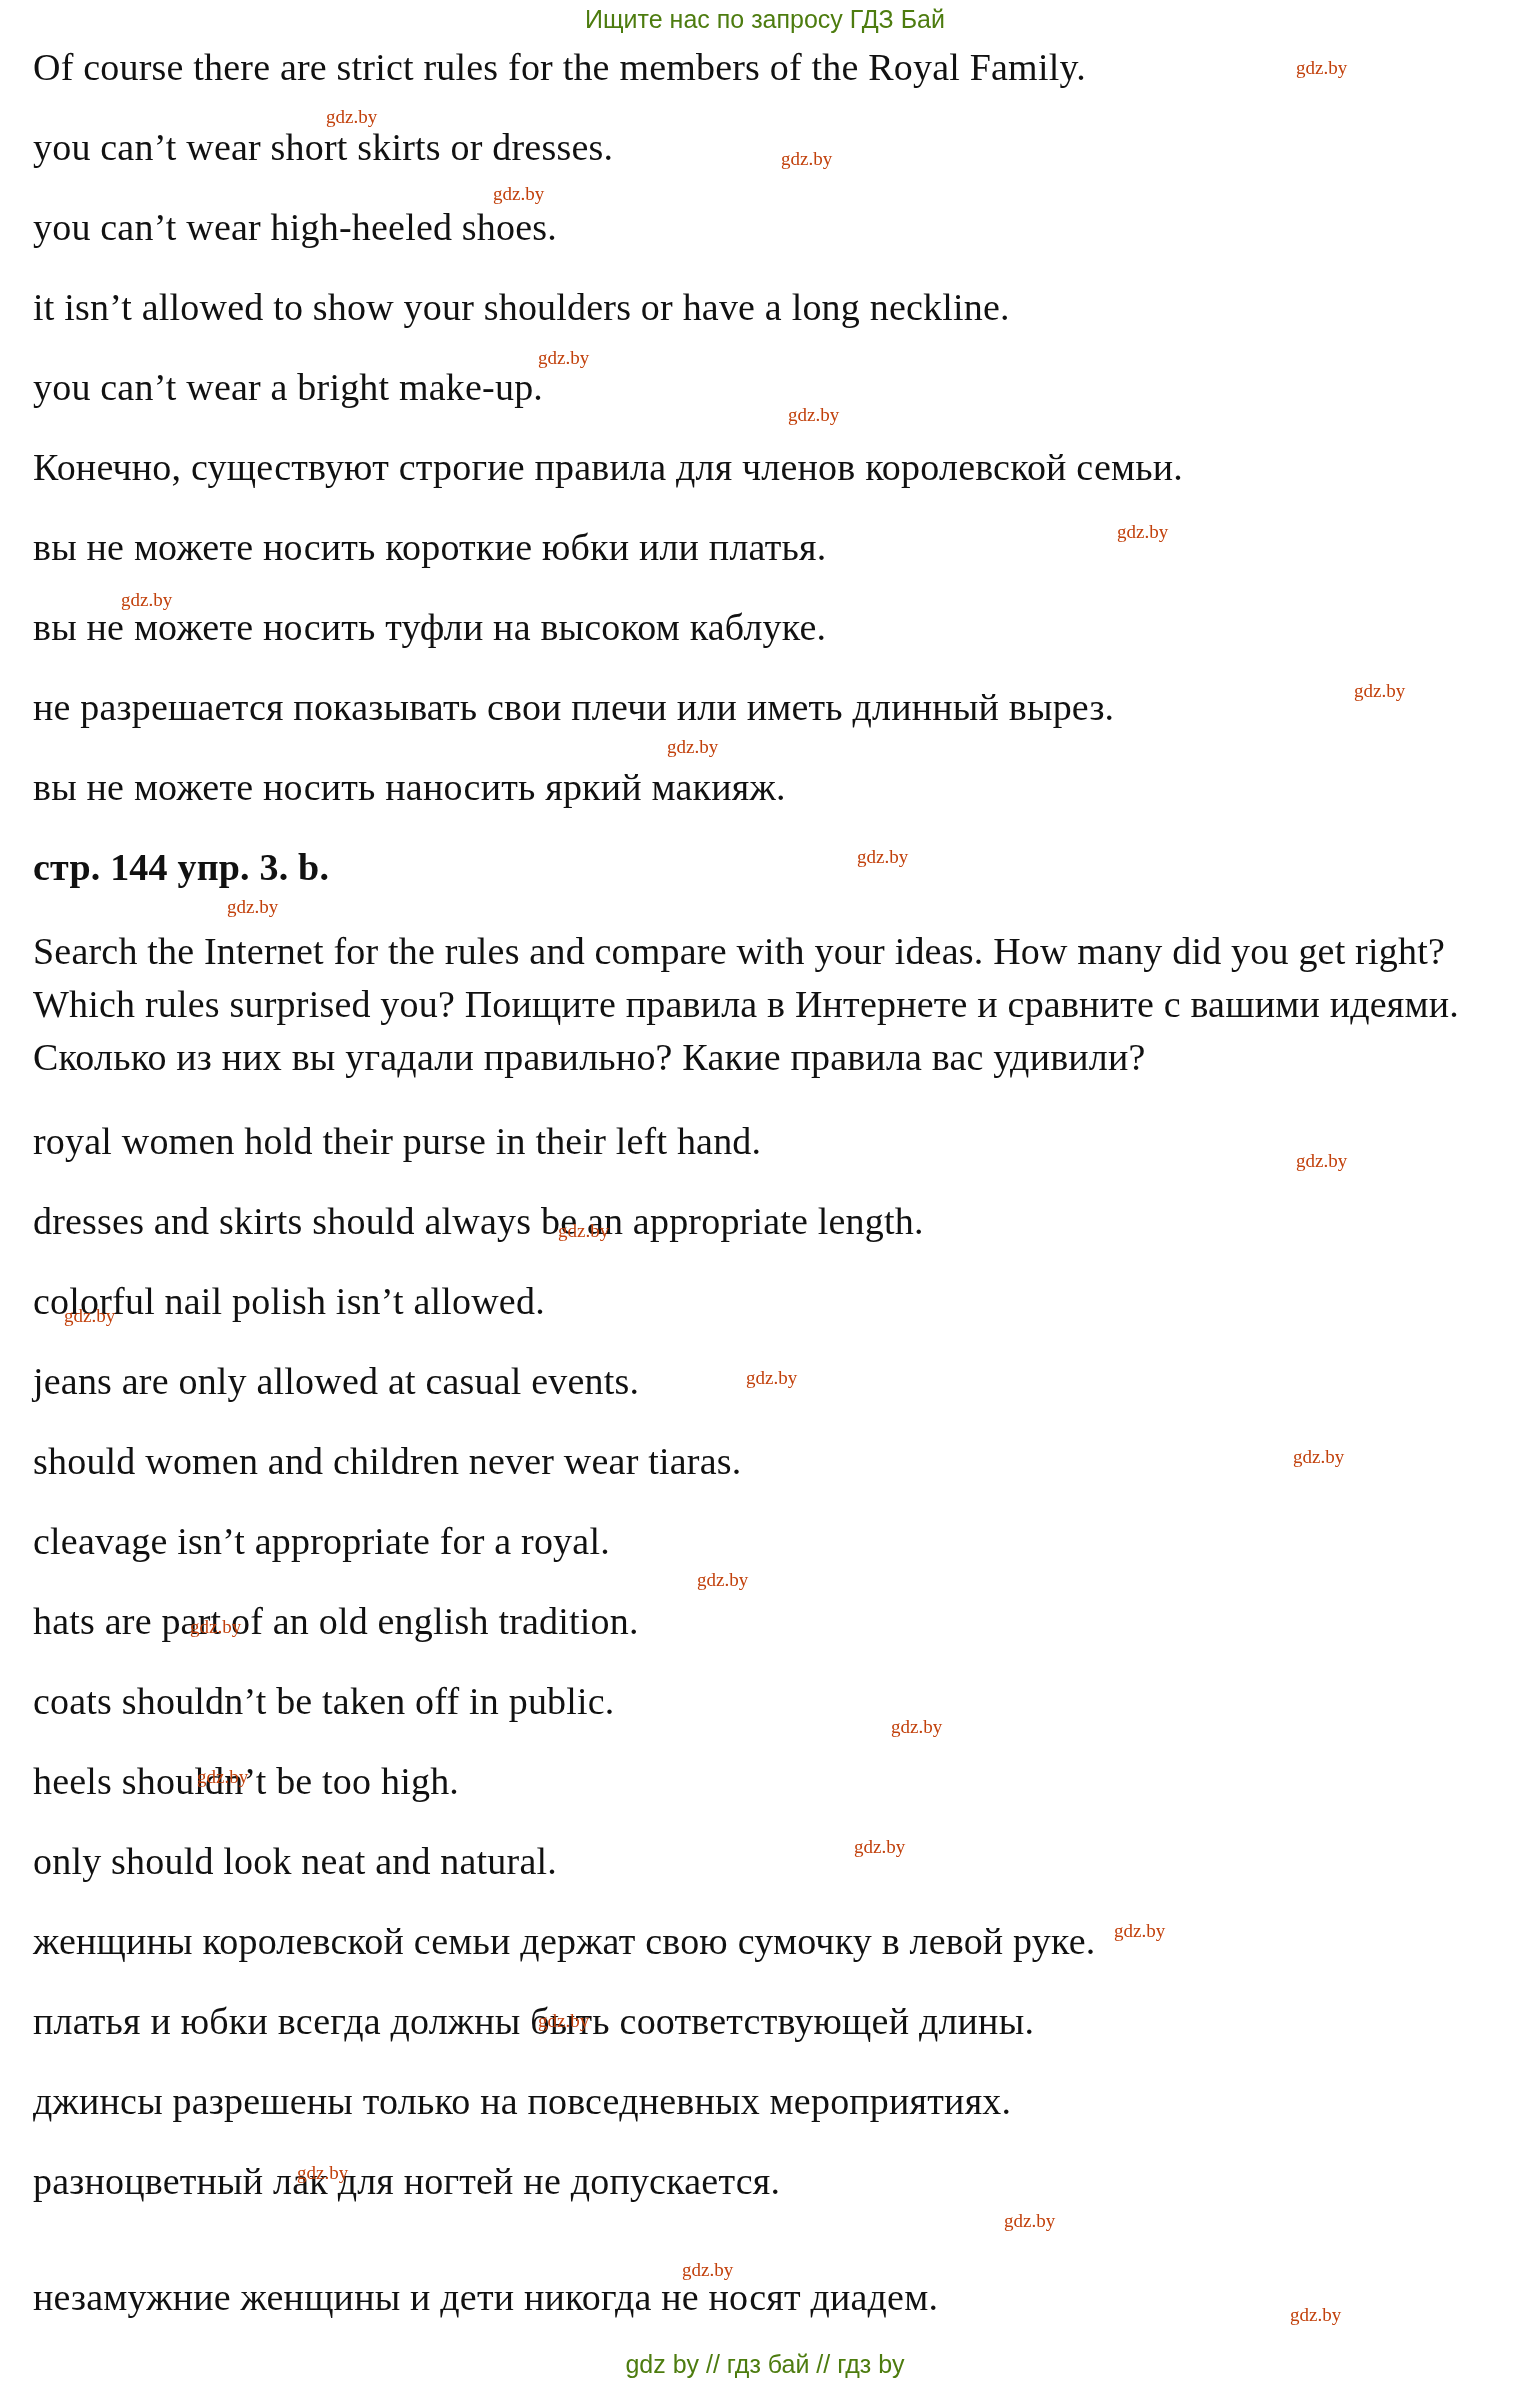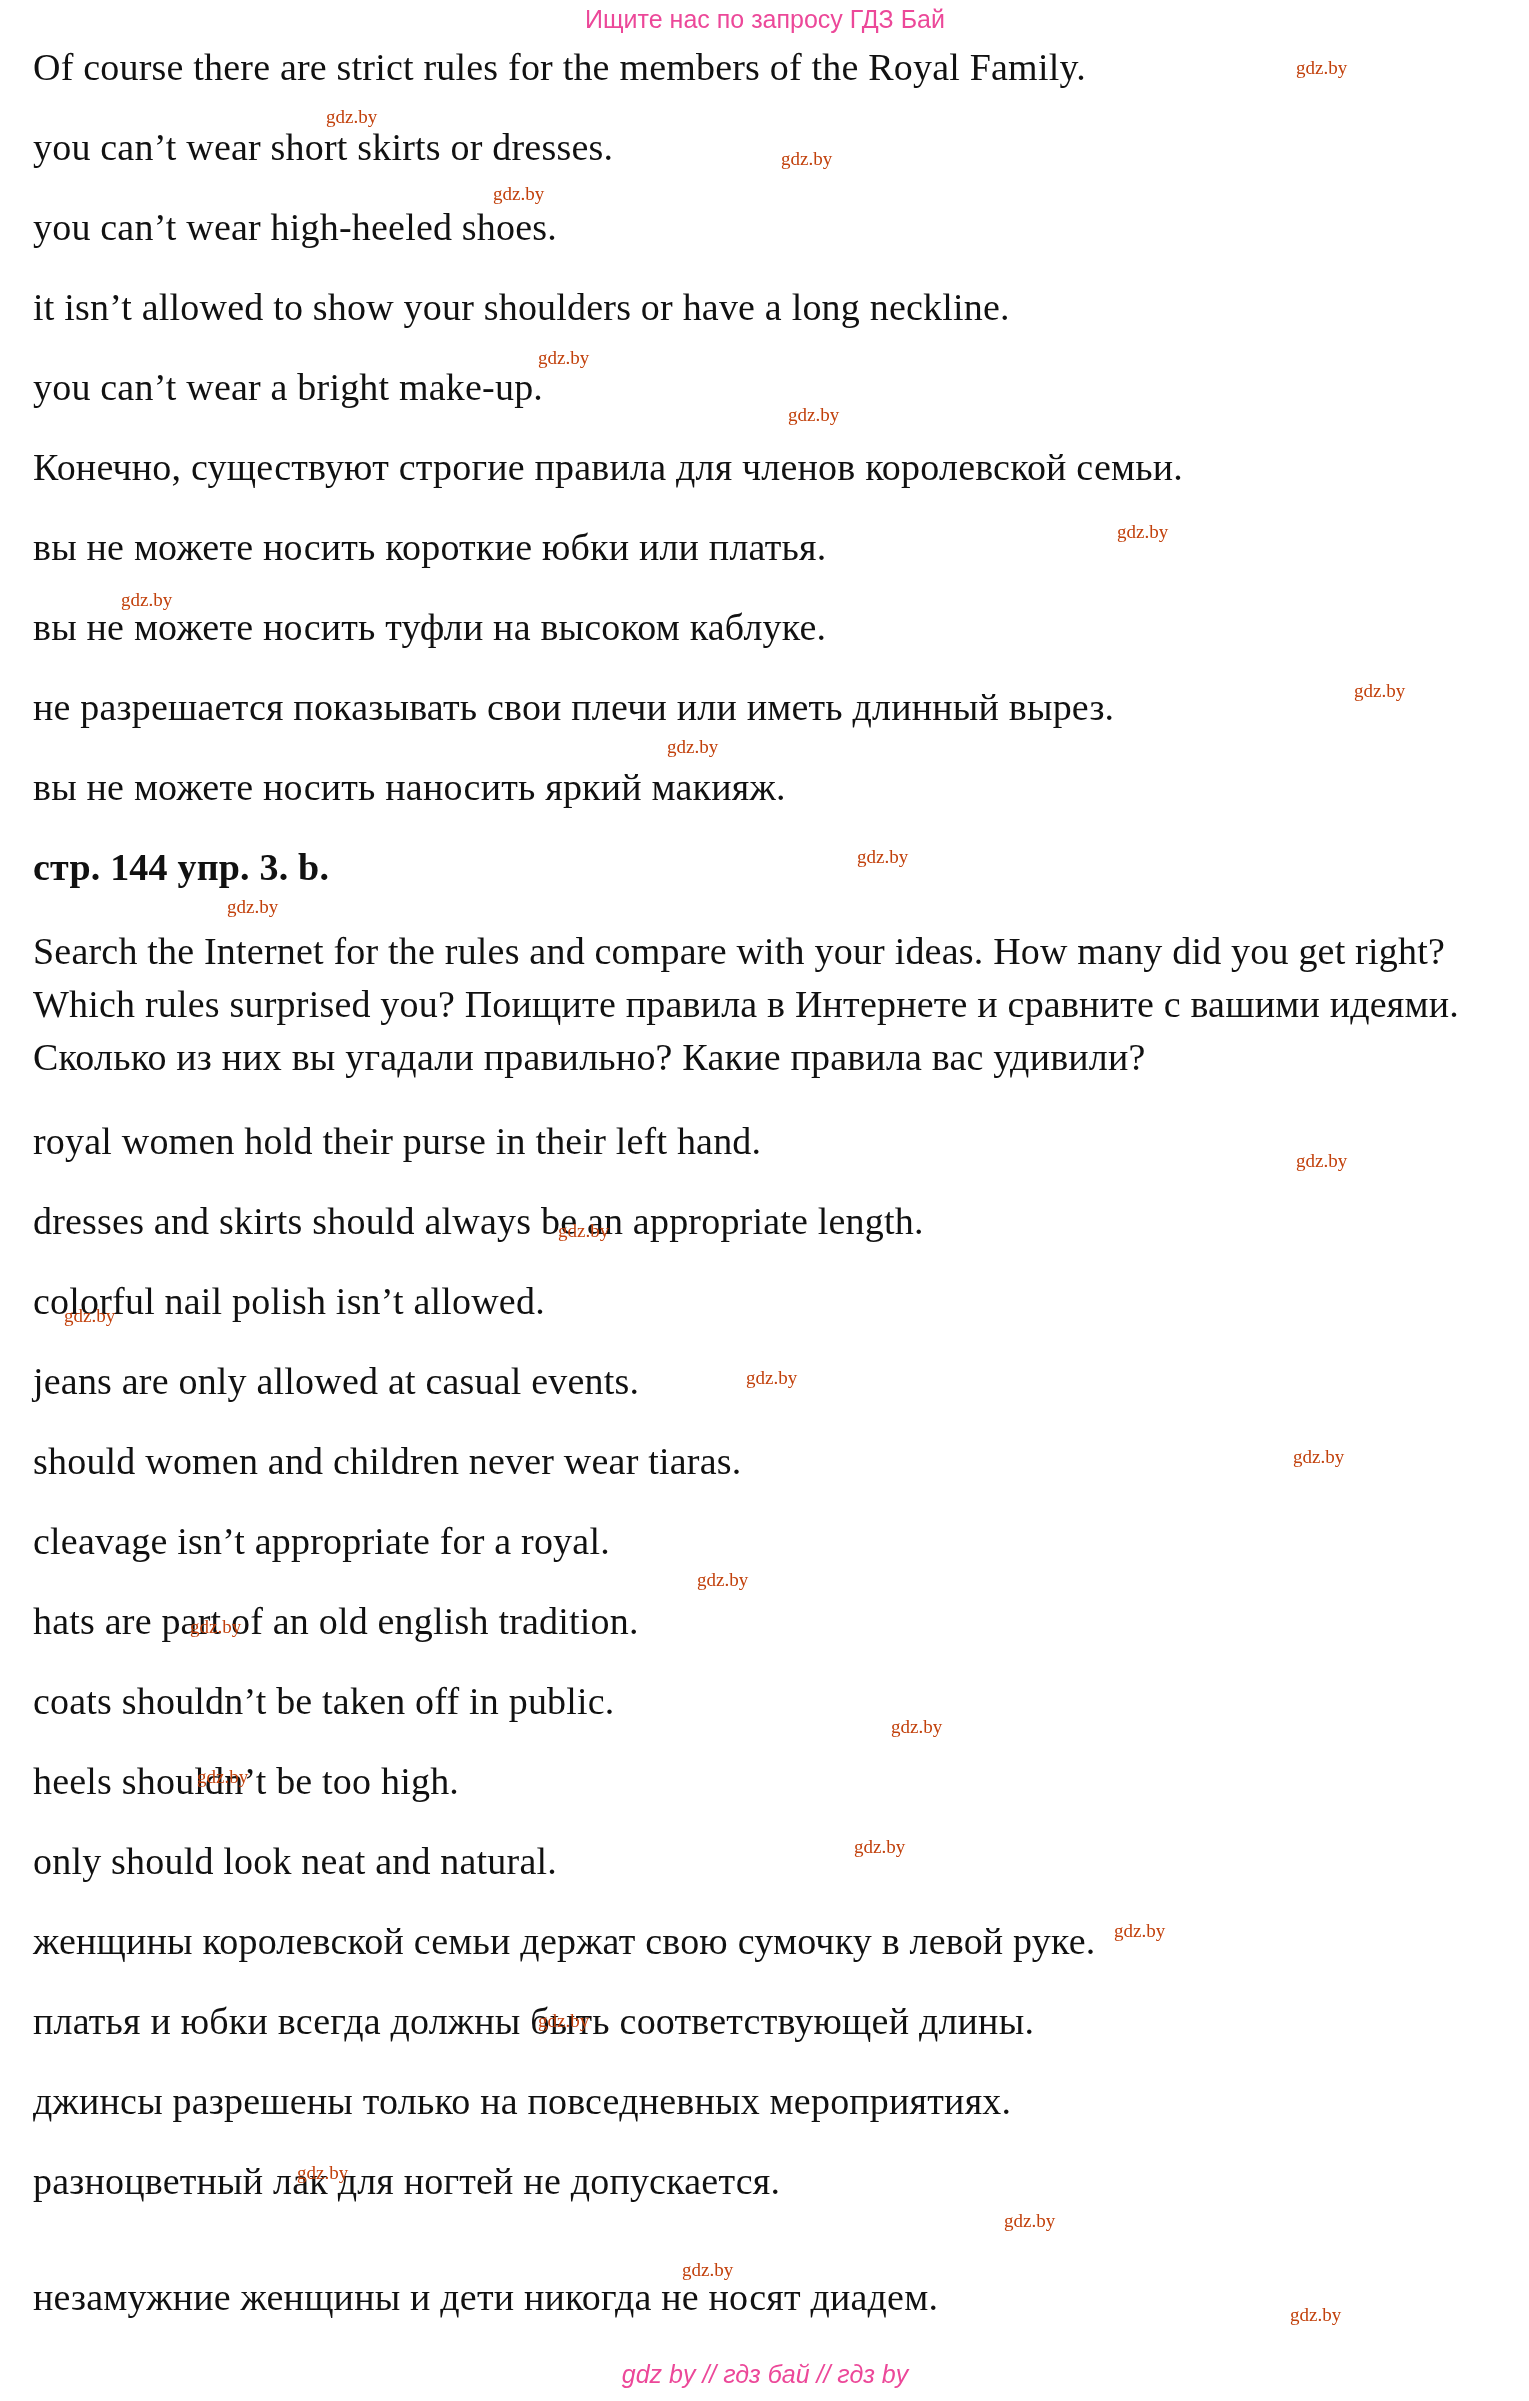--- a/index.html
+++ b/index.html
@@ -15,25 +15,25 @@
     font-family: "Liberation Serif", serif;
     color: #111111;
   }
   .green-banner {
     position: absolute;
     left: 0;
     width: 100%;
     text-align: center;
     font-family: "Liberation Sans", sans-serif;
     font-size: 25px;
-    color: #ec4899;
+    color: #4d7c0f;
     white-space: nowrap;
   }
   .green-banner.top { top: 4.5px; }
-  .green-banner.bottom { bottom: 12px; font-style: italic; }
+  .green-banner.bottom { bottom: 22px; }
   .content {
     position: absolute;
     left: 33px;
     top: 27px;
     width: 1471px;
   }
   .line {
     font-size: 38px;
     line-height: 80px;
     white-space: nowrap;

